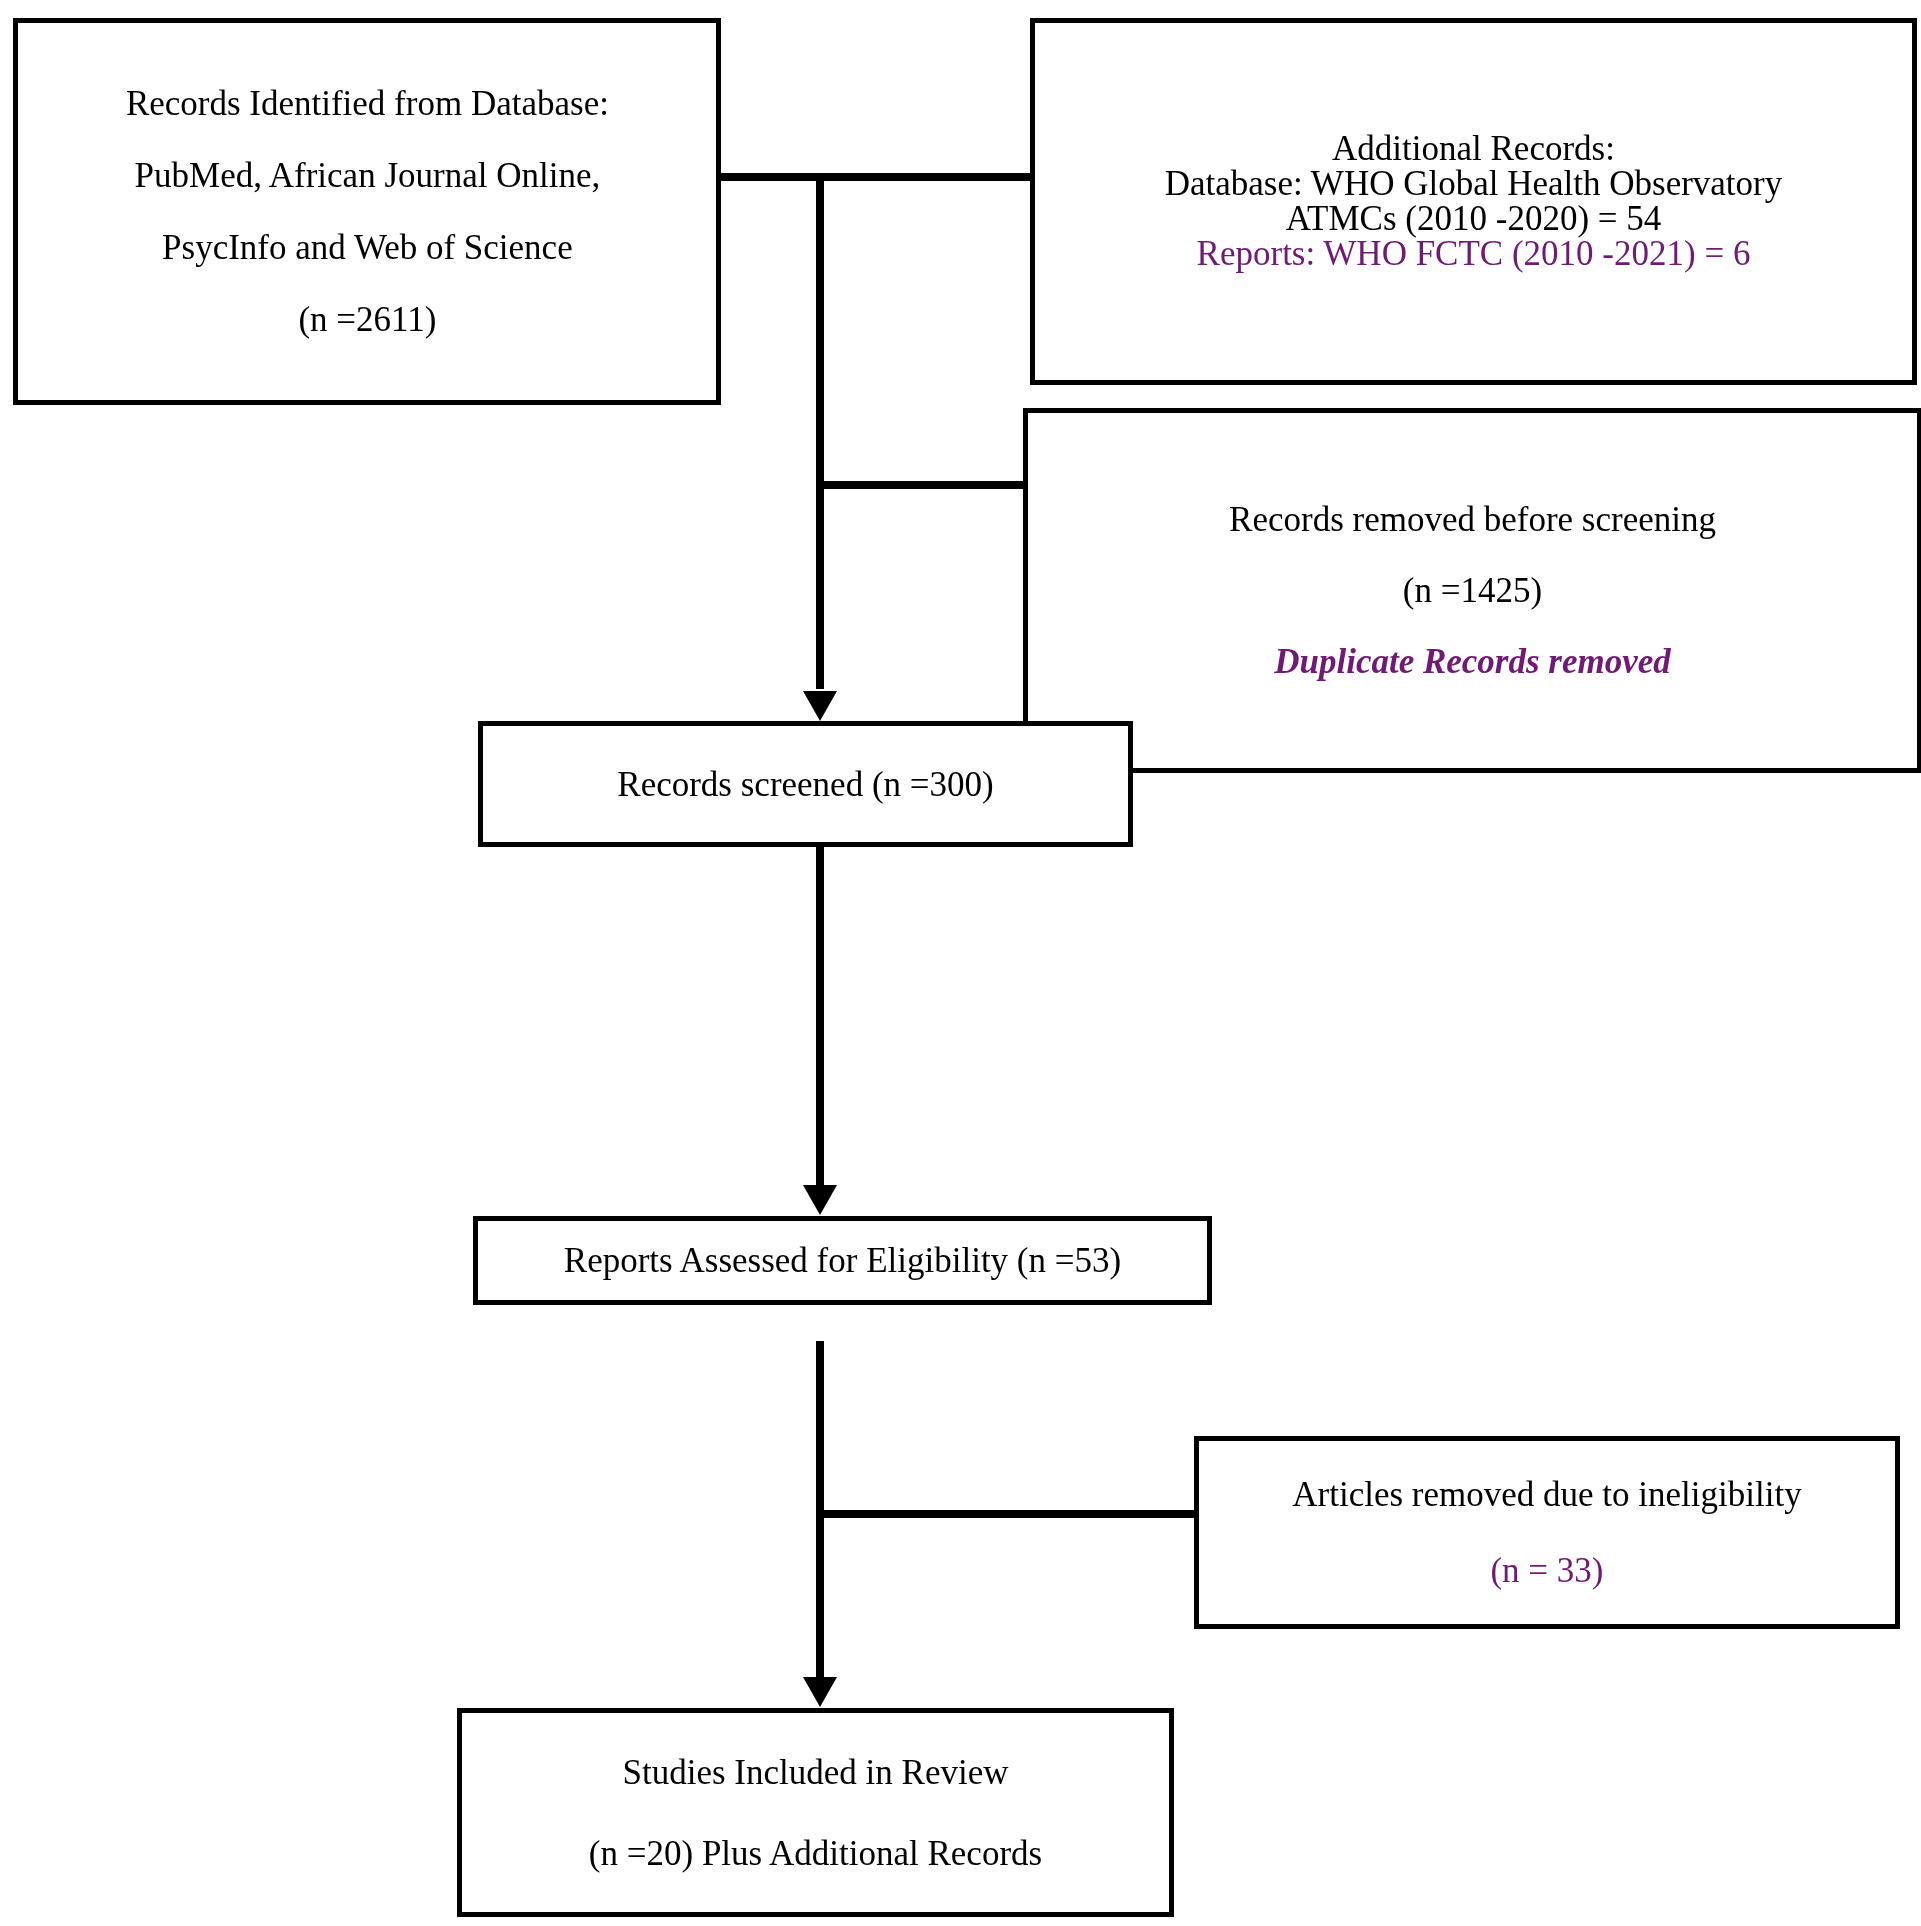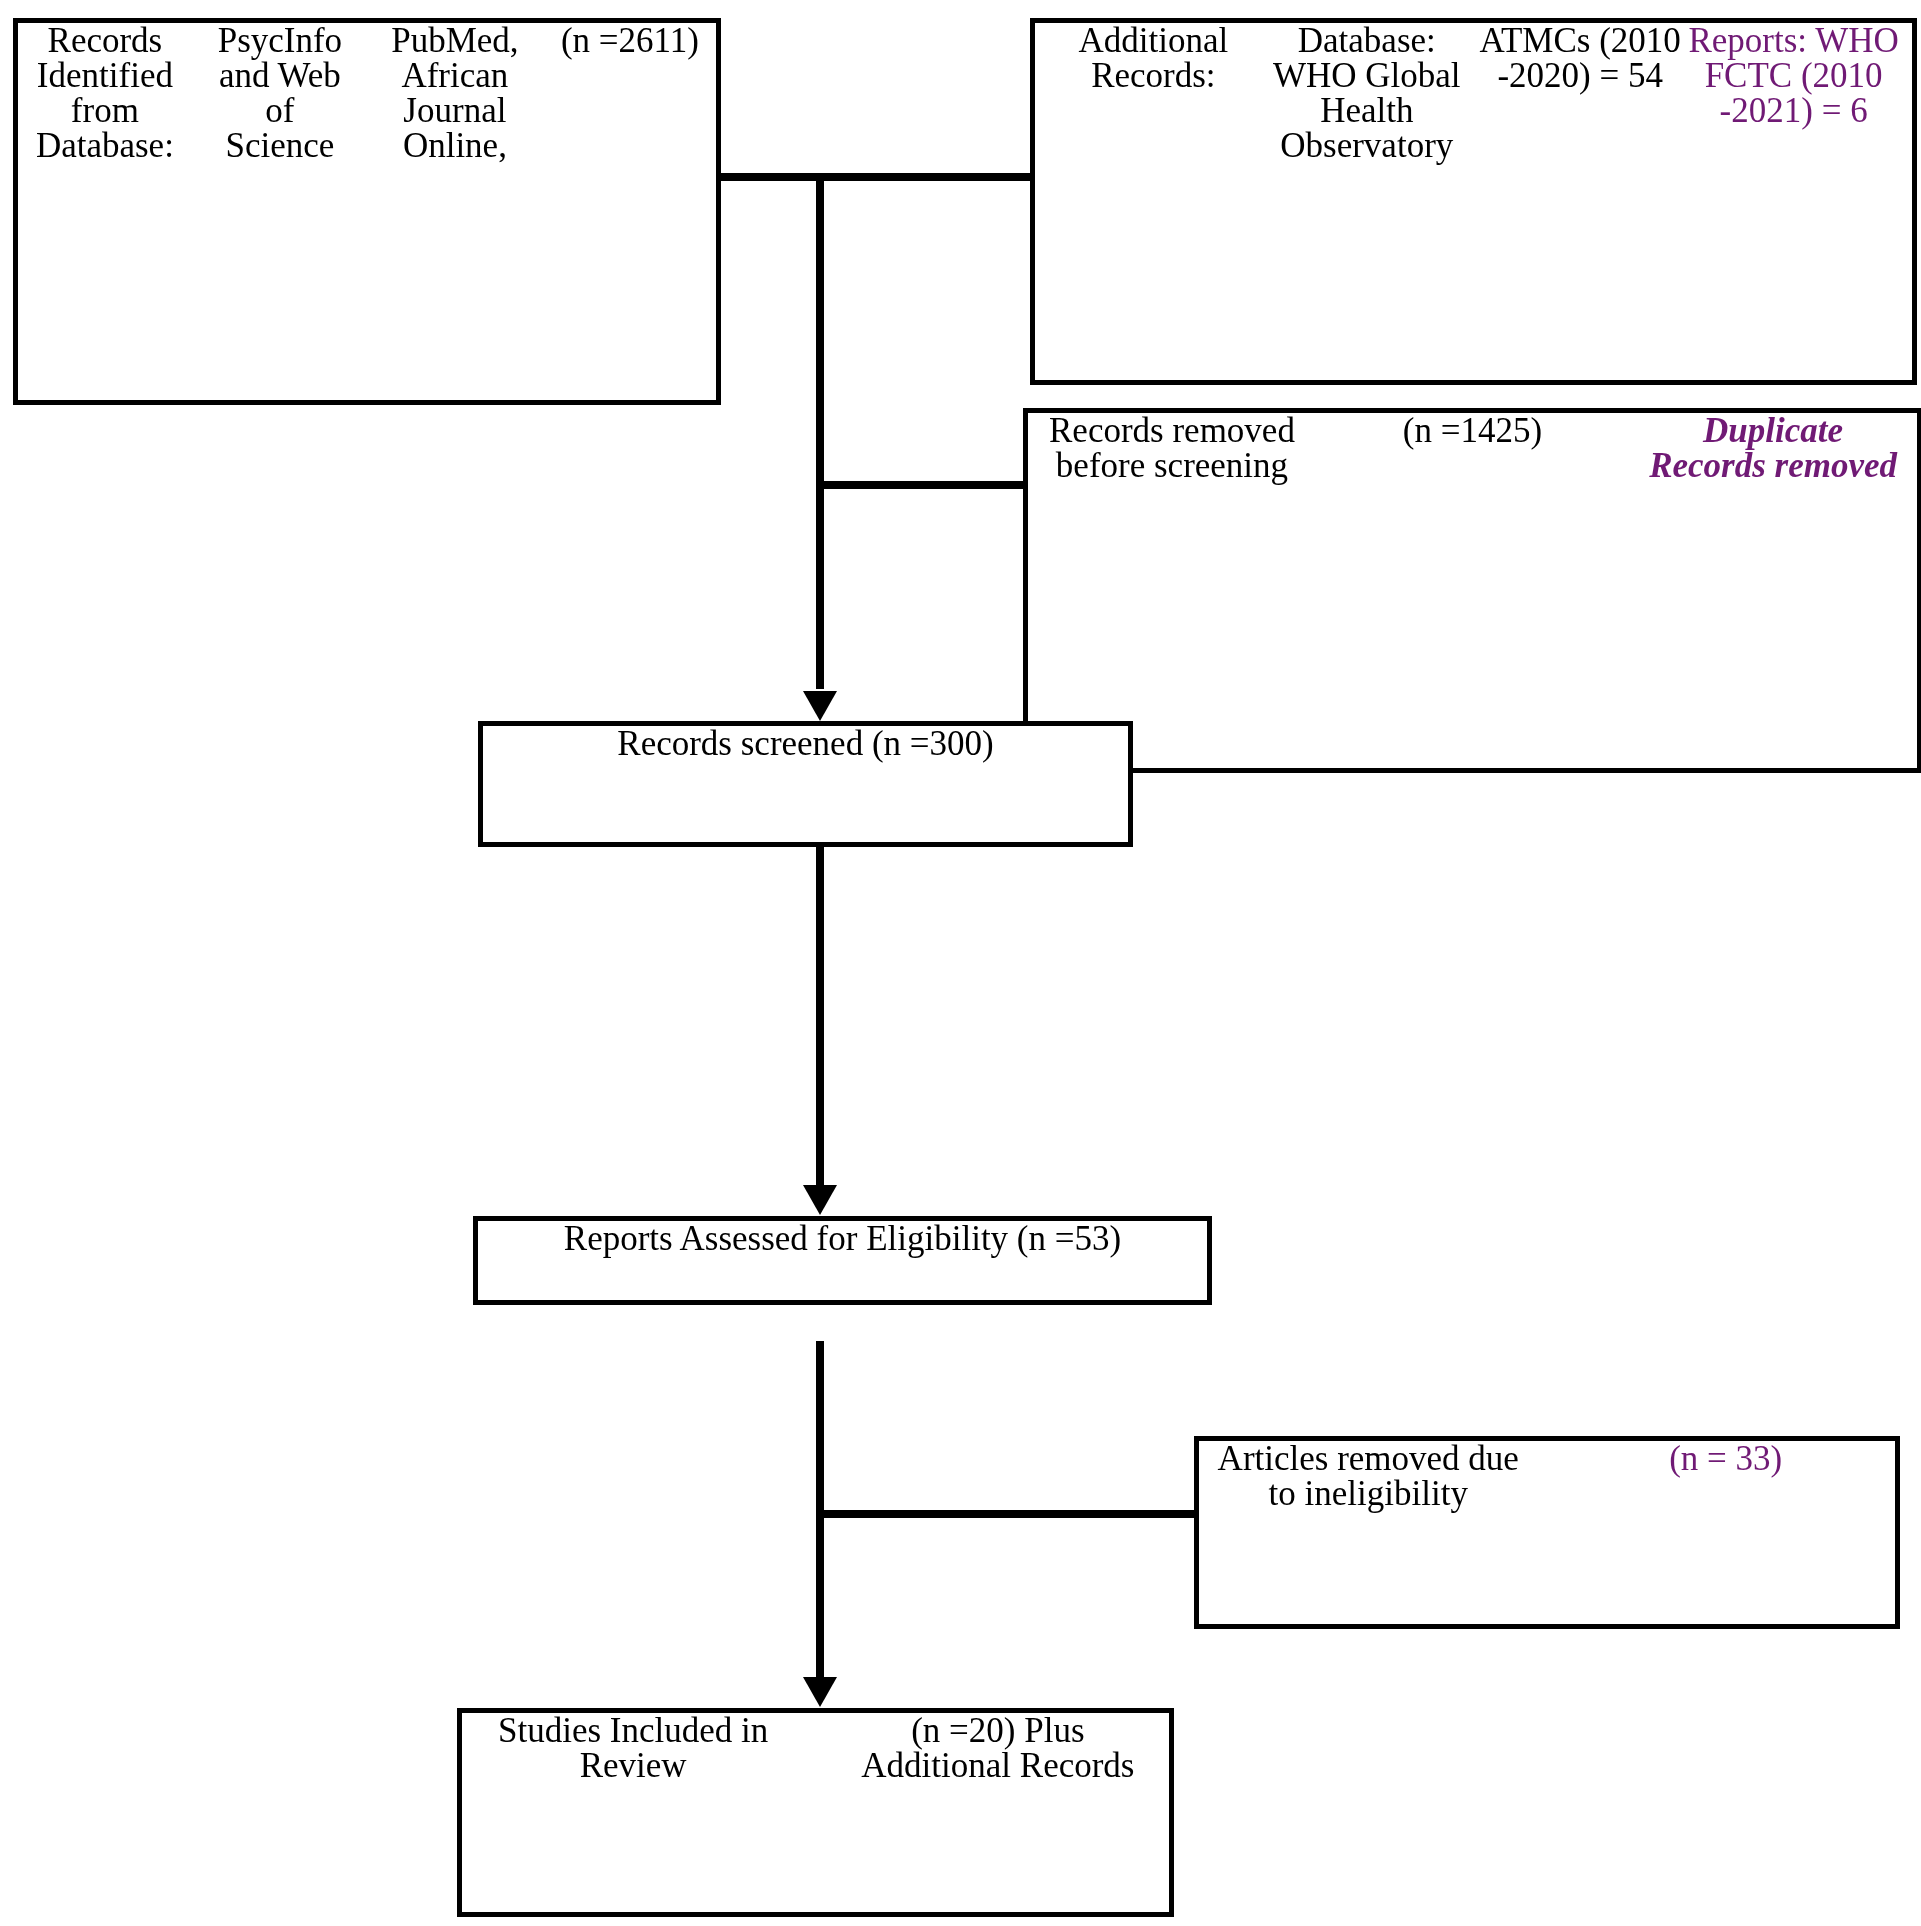--- a/index.html
+++ b/index.html
@@ -14,22 +14,22 @@
     background: #ffffff;
     overflow: hidden;
     font-family: "Liberation Serif", "DejaVu Serif", serif;
   }
   .box {
     position: absolute;
     box-sizing: border-box;
     border: 5.3px solid #000000;
     background: #ffffff;
     display: flex;
-    flex-direction: row;
-    align-items: flex-start;
+    flex-direction: column;
+    align-items: center;
     justify-content: center;
     text-align: center;
     color: #000000;
     z-index: 5;
   }
   .line {
     position: absolute;
     background: #000000;
     z-index: 2;
   }
@@ -75,22 +75,22 @@
   <div class="arrow" style="left:803px; top:1185px;"></div>
 
   <div class="line" style="left:816px; top:1341px; width:7.6px; height:337px;"></div>
 
   <div class="line" style="left:820px; top:1510px; width:378px; height:7.6px;"></div>
 
   <div class="arrow" style="left:803px; top:1677px;"></div>
 
   <div class="box" style="left:13.4px; top:17.5px; width:708px; height:387px; padding:0 17.5px; gap:37px;">
     <span class="txt">Records Identified from Database:</span>
+    <span class="txt">PubMed, African Journal Online,</span>
     <span class="txt">PsycInfo and Web of Science</span>
-    <span class="txt">PubMed, African Journal Online,</span>
     <span class="txt">(n =2611)</span>
   </div>
 
   <div class="box" style="left:1030px; top:17.5px; width:887px; height:367px; padding:0 11.7px; ">
     <span class="txt">Additional Records:</span>
     <span class="txt">Database: WHO Global Health Observatory</span>
     <span class="txt">ATMCs (2010 -2020) = 54</span>
     <span class="txt green">Reports: WHO FCTC (2010 -2021) = 6</span>
   </div>
 

